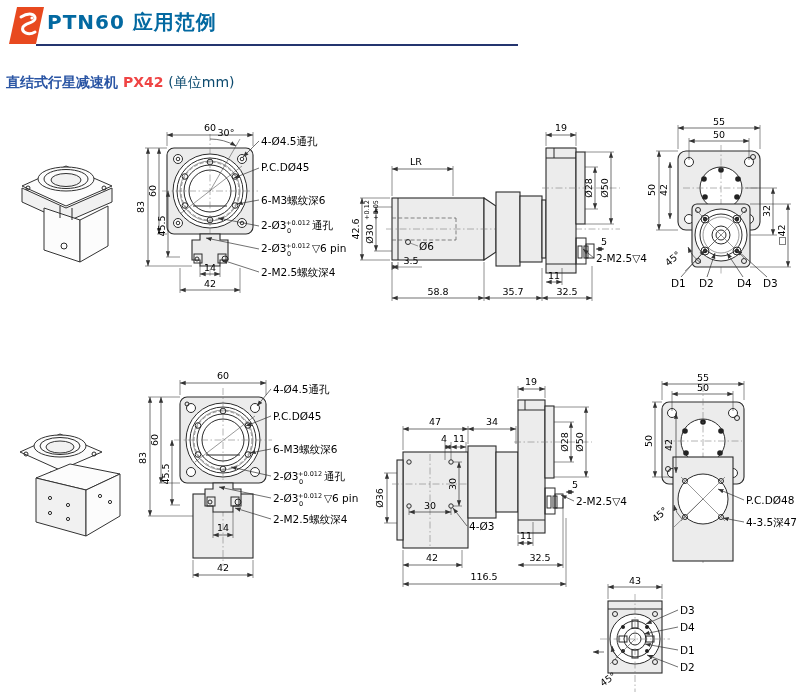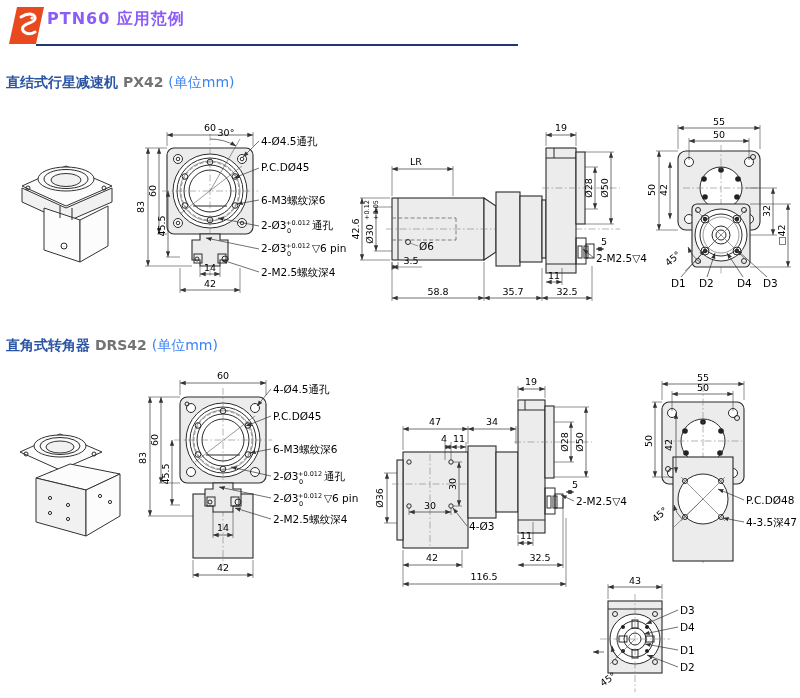--- a/index.html
+++ b/index.html
@@ -1,27 +1,27 @@
 <!DOCTYPE html>
 <html><head>
 <meta charset="utf-8">
 <style>
   html,body{margin:0;padding:0;background:#fff;}
   .page{position:relative;width:800px;height:698px;background:#fff;overflow:hidden;
         font-family:"DejaVu Sans","Liberation Sans",sans-serif;}
   .abs{position:absolute;}
   
-  .hdr-title{position:absolute;left:47px;top:9px;font-size:16px;font-weight:bold;
-             color:#8b5cf6;letter-spacing:1px;white-space:nowrap;}
+  .hdr-title{position:absolute;left:47px;top:9px;font-size:20px;font-weight:bold;
+             color:#0369a1;letter-spacing:1px;white-space:nowrap;}
   .warn{position:absolute;left:277px;top:24px;font-size:13px;font-weight:bold;color:#1c2d6e;white-space:nowrap;}
   .warn .ic{color:#c01f1f;margin-right:3px;font-weight:normal;}
   .rule{position:absolute;left:36px;top:44px;width:482px;height:2px;background:#24356f;}
   .sec-title{position:absolute;font-size:14px;font-weight:bold;color:#2a55a4;white-space:nowrap;}
-  .sec-title .model{color:#737373;}
-  .sec-title .unit{color:#3b82f6;font-weight:normal;}
+  .sec-title .model{color:#ef4444;}
+  .sec-title .unit{color:#0c4a6e;font-weight:normal;}
   
   svg{overflow:visible;}
   .fill{fill:#ececec;stroke:#2b2b2b;stroke-width:1.1;}
   .fillw{fill:#fff;stroke:#2b2b2b;stroke-width:1;}
   .ln{fill:none;stroke:#2b2b2b;stroke-width:1;}
   .thin{fill:none;stroke:#555;stroke-width:.6;}
   .cl{fill:none;stroke:#777;stroke-width:.55;stroke-dasharray:7 2.5 1.5 2.5;}
   .hid{fill:none;stroke:#555;stroke-width:.7;stroke-dasharray:4 2.2;}
   .ext{fill:none;stroke:#333;stroke-width:.55;}
   .dim{fill:none;stroke:#333;stroke-width:.7;marker-start:url(#ar);marker-end:url(#ar);}
@@ -309,25 +309,20 @@
     <line class="ldr" x1="36" y1="162" x2="60" y2="135"></line>
     <text class="lb" x="26" y="172">D1</text>
     <line class="ldr" x1="62" y1="162" x2="70" y2="138"></line>
     <text class="lb" x="54" y="172">D2</text>
     <line class="ldr" x1="98" y1="162" x2="82" y2="138"></line>
     <text class="lb" x="92" y="172">D4</text>
     <line class="ldr" x1="122" y1="162" x2="92" y2="135"></line>
     <text class="lb" x="118" y="172">D3</text>
   </svg>
 
-  <div class="sec-title" style="left:6px;top:337px">
-    <span>直角式转角器</span>
-    <span class="model">DRS42</span>
-    <span class="unit">(单位mm)</span>
-  </div>
 
   <svg class="abs" style="left:8px;top:416px" width="120" height="120" viewBox="0 0 120 120">
     <polygon class="photo" points="12,36 52,18 94,36 52,54"></polygon>
     <ellipse class="photo" cx="52" cy="30" rx="26" ry="11"></ellipse>
     <ellipse class="ln" cx="52" cy="30" rx="20" ry="8.5"></ellipse>
     <ellipse class="photo2" cx="52" cy="31" rx="14" ry="6"></ellipse>
     <circle class="ln" cx="18" cy="38" r="2"></circle>
     <circle class="ln" cx="86" cy="38" r="2"></circle>
     <polygon class="photo2" points="42,56 62,56 64,64 52,69 40,64"></polygon>
     <polygon class="photo" points="28,62 62,48 112,58 78,74"></polygon>

